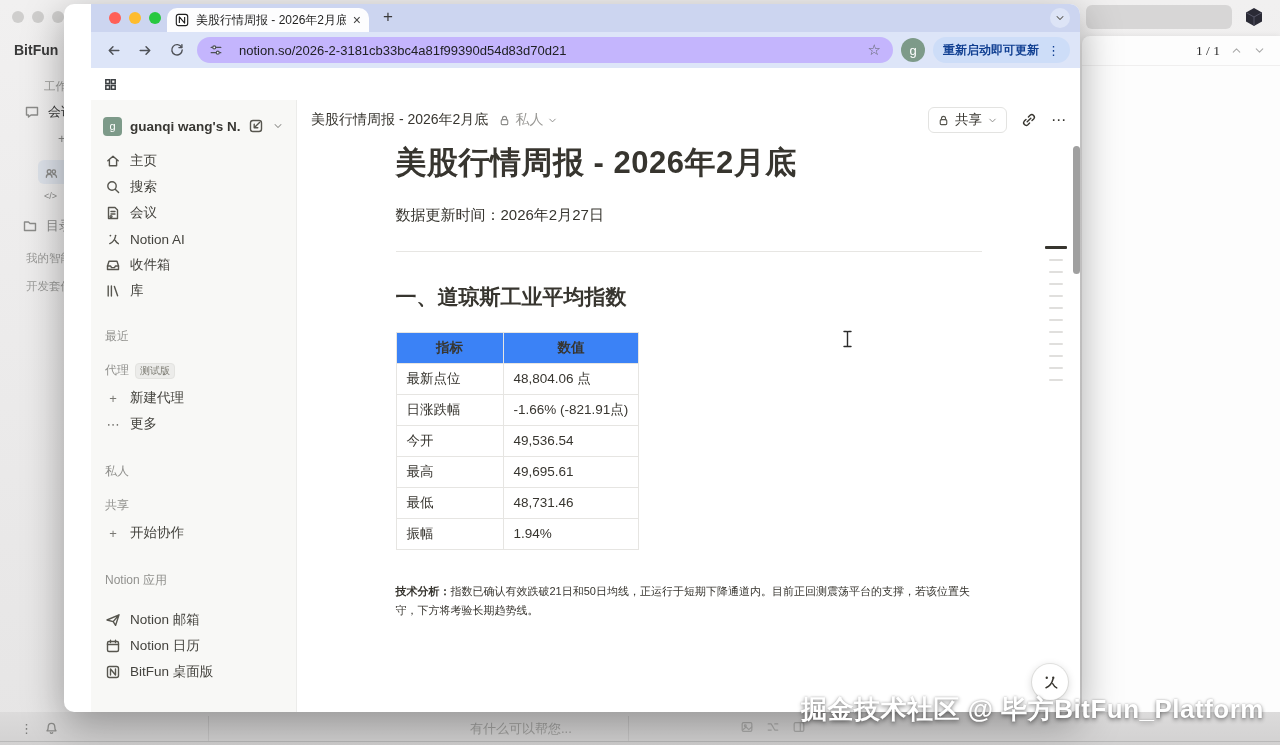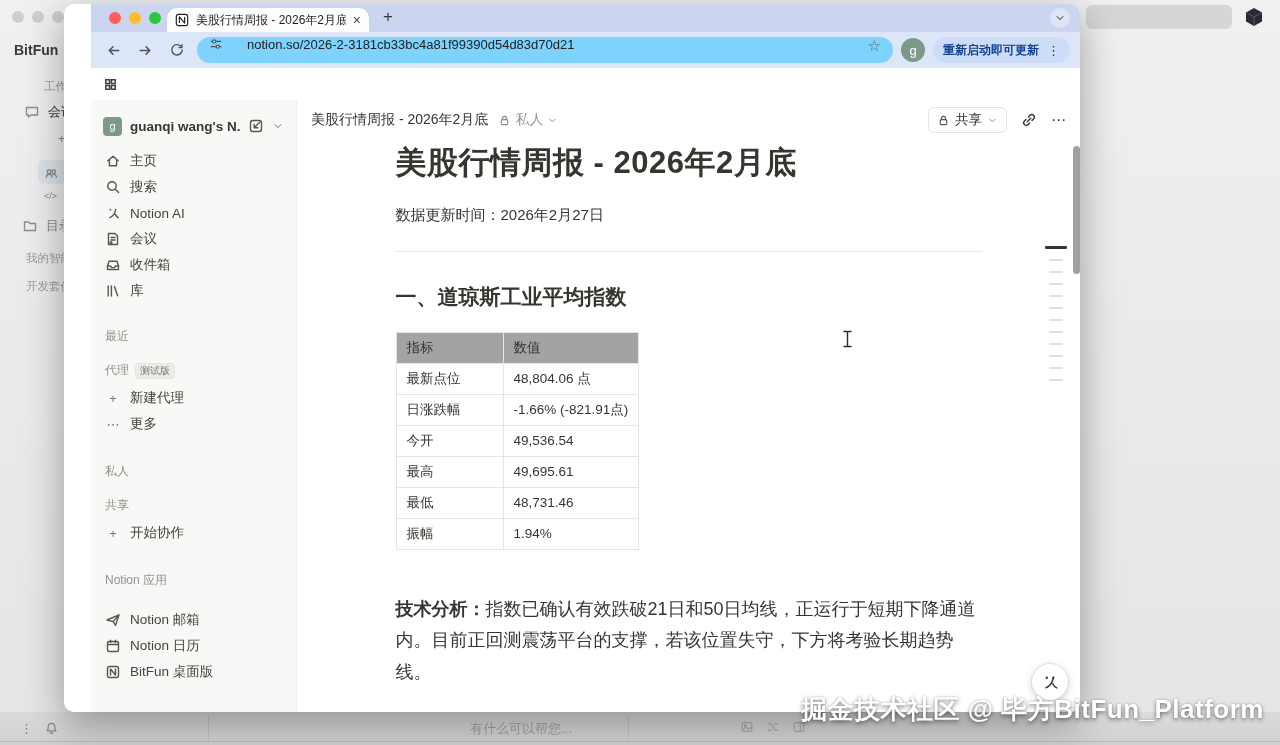--- a/index.html
+++ b/index.html
@@ -36,21 +36,21 @@
   .lights i { width:12px; height:12px; border-radius:50%; display:block; }
   .tab { position:absolute; left:76px; top:4px; width:202px; height:24px; background:#fdfdfe; border-radius:10px 10px 0 0;
          display:flex; align-items:center; gap:7px; padding:0 8px; }
   .tab-title { flex:1; font-size:12px; color:#1f1f1f; white-space:nowrap; overflow:hidden; }
   .tab-close { font-size:14px; color:#444; line-height:1; }
   .newtab { position:absolute; left:292px; top:3px; font-size:17px; color:#3a3a3a; }
   .tab-chevron { position:absolute; right:10px; top:4px; width:20px; height:20px; border-radius:50%; background:#dde4f6;
                  display:flex; align-items:center; justify-content:center; }
   .toolbar { height:36px; background:#dde5f8; display:flex; align-items:center; padding:0 10px; gap:8px; flex:none; }
   .navbtn { width:24px; height:24px; display:flex; align-items:center; justify-content:center; }
-  .urlbar { flex:1; height:26px; background:#7dd3fc; border-radius:13px; display:flex; gap:24px; padding:0 12px; }
+  .urlbar { flex:1; height:26px; background:#c4b5fd; border-radius:13px; display:flex; align-items:center; gap:16px; padding:0 12px; }
   .urltext { flex:1; font-size:13px; color:#202124; white-space:nowrap; overflow:hidden; }
   .star { font-size:15px; color:#5f6368; font-family:"DejaVu Sans",sans-serif; }
   .avatar { width:24px; height:24px; border-radius:50%; background:#7d9a89; color:#fff; font-size:13px; display:flex; align-items:center; justify-content:center; }
   .updatechip { height:26px; background:#cdddf8; border-radius:13px; display:flex; align-items:center; gap:8px; padding:0 10px; }
   .updatechip .txt { font-size:12px; font-weight:600; color:#103f91; white-space:nowrap; }
   .updatechip .kebab { font-size:13px; color:#103f91; font-family:"DejaVu Sans",sans-serif; }
   .bookmarks { height:32px; background:#fff; display:flex; align-items:center; padding:0 12px; flex:none; }
 
   
   .notion { flex:1; display:flex; min-height:0; background:#fff; }
@@ -72,24 +72,24 @@
   .dots { font-size:15px; color:#37352f; font-family:"DejaVu Sans",sans-serif; }
 
   .doc { width:586px; margin:0 auto; padding-top:4px; color:#37352f; }
   .doc h1 { font-size:31px; font-weight:700; line-height:1.25; letter-spacing:.5px; }
   .meta { margin-top:23px; font-size:15px; }
   .hr { border-top:1px solid #e7e6e3; margin-top:26px; }
   .doc h2 { font-size:21px; font-weight:700; margin-top:31px; }
   .doc h3 { font-size:17.5px; font-weight:700; margin-top:33px; }
   table.ntable { border-collapse:collapse; margin-top:21px; font-size:13.5px; }
   .ntable th, .ntable td { border:1px solid #e6e5e2; padding:6px 10px; text-align:left; font-weight:400; }
-  .ntable th { background:#a3a3a3; font-weight:400; }
+  .ntable th { background:#3b82f6; font-weight:700;text-align:center; }
   .ntable th:first-child, .ntable td:first-child { width:107px; }
   .ntable th:last-child, .ntable td:last-child { width:116px; white-space:nowrap; }
-  .analysis { margin-top:44px; font-size:18px; line-height:1.75; }
+  .analysis { margin-top:32px; font-size:11px; line-height:1.75; }
   .analysis b { font-weight:700; }
 
   .toc { position:absolute; left:980px; top:242px; width:24px; z-index:12; }
   .toc i { display:block; height:2px; border-radius:1px; background:#e0dfdd; margin:0 auto 10px; width:14px; }
   .toc i.active { background:#37352f; width:22px; height:3px; }
   .vscroll { position:absolute; left:1009px; top:142px; width:7px; height:128px; border-radius:4px; background:#a0a0a0; z-index:12; }
   .cursor { position:absolute; left:778px; top:326px; z-index:13; }
   .aibtn { position:absolute; left:968px; top:660px; width:36px; height:36px; border-radius:50%; background:#fff;
            box-shadow:0 2px 8px rgba(0,0,0,.18), 0 0 0 1px #ececea; display:flex; align-items:center; justify-content:center; z-index:13; }
 
@@ -146,20 +146,31 @@
     <div class="bf-sec" style="left:26px; top:279px;">开发套件</div>
 
     <div class="graypill"></div>
     <div class="cube">
       <svg width="22" height="22" viewBox="0 0 22 22">
           <path d="M11 2 L19 6.5 V15.5 L11 20 L3 15.5 V6.5 Z" fill="#2a2a35"></path>
           <path d="M3 6.5 L11 11 L19 6.5 M11 11 V20" stroke="#555566" stroke-width="1" fill="none"></path>
         </svg>
     </div>
 
+    <div class="rightpanel">
+      <div class="findrow">
+        <span class="cnt">1 / 1</span>
+        <svg class="gi" width="13" height="13" viewBox="0 0 16 16" style="stroke:#ababab;">
+            <path d="M4 10 L8 6 L12 10"></path>
+          </svg>
+        <svg class="gi" width="13" height="13" viewBox="0 0 16 16" style="stroke:#ababab;">
+            <path d="M4 6 L8 10 L12 6"></path>
+          </svg>
+      </div>
+    </div>
 
     <div class="bf-bottombar">
       <span class="bf-foot" style="left:20px; font-size:13px; font-family:'DejaVu Sans',sans-serif;">⋮</span>
       <svg class="gi" style="position:absolute; left:44px; top:9px;" width="15" height="15" viewBox="0 0 16 16">
           <path d="M8 2.5 C5.8 2.5 4.5 4.2 4.5 6.5 C4.5 9.5 3.2 10.5 3.2 10.5 H12.8 C12.8 10.5 11.5 9.5 11.5 6.5 C11.5 4.2 10.2 2.5 8 2.5 Z M6.8 12.5 C7 13.3 9 13.3 9.2 12.5"></path>
         </svg>
       <span class="bf-vline" style="left:208px;"></span>
       <span class="bf-vline" style="left:628px;"></span>
       <span class="bf-placeholder">有什么可以帮您...</span>
       <span class="bf-chaticons">
@@ -265,33 +276,33 @@
           </div>
           <div class="nitem">
             <svg class="i" width="16" height="16" viewBox="0 0 16 16">
                 <circle cx="7" cy="7" r="4.2"></circle>
                 <path d="M10.2 10.2 L13.6 13.6"></path>
               </svg>
             <span>搜索</span>
           </div>
           <div class="nitem">
             <svg class="i" width="16" height="16" viewBox="0 0 16 16">
+                <path d="M3.5 2.5 H10 L12.5 5 V13.5 H3.5 Z"></path>
+                <path d="M6 6.5 H10 M6 9 H10"></path>
+                <circle cx="6" cy="11.6" r="1"></circle>
+              </svg>
+            <span>会议</span>
+          </div>
+          <div class="nitem">
+            <svg class="i" width="16" height="16" viewBox="0 0 16 16">
                 <circle cx="5.4" cy="4.6" r="0.9" fill="#57564f" stroke="none"></circle>
                 <circle cx="10.6" cy="4.6" r="0.9" fill="#57564f" stroke="none"></circle>
                 <path d="M10.4 5.6 C9.6 9 7.6 11.4 4.8 12.6 M10.2 9.4 C11 11 12.1 12.1 13.4 12.7"></path>
               </svg>
             <span>Notion AI</span>
-          </div>
-          <div class="nitem">
-            <svg class="i" width="16" height="16" viewBox="0 0 16 16">
-                <path d="M3.5 2.5 H10 L12.5 5 V13.5 H3.5 Z"></path>
-                <path d="M6 6.5 H10 M6 9 H10"></path>
-                <circle cx="6" cy="11.6" r="1"></circle>
-              </svg>
-            <span>会议</span>
           </div>
           <div class="nitem">
             <svg class="i" width="16" height="16" viewBox="0 0 16 16">
                 <path d="M2.5 9 L4 4.2 H12 L13.5 9 V12.5 H2.5 Z"></path>
                 <path d="M2.5 9 H5.5 L6.6 10.6 H9.4 L10.5 9 H13.5"></path>
               </svg>
             <span>收件箱</span>
           </div>
           <div class="nitem">
             <svg class="i" width="16" height="16" viewBox="0 0 16 16">

